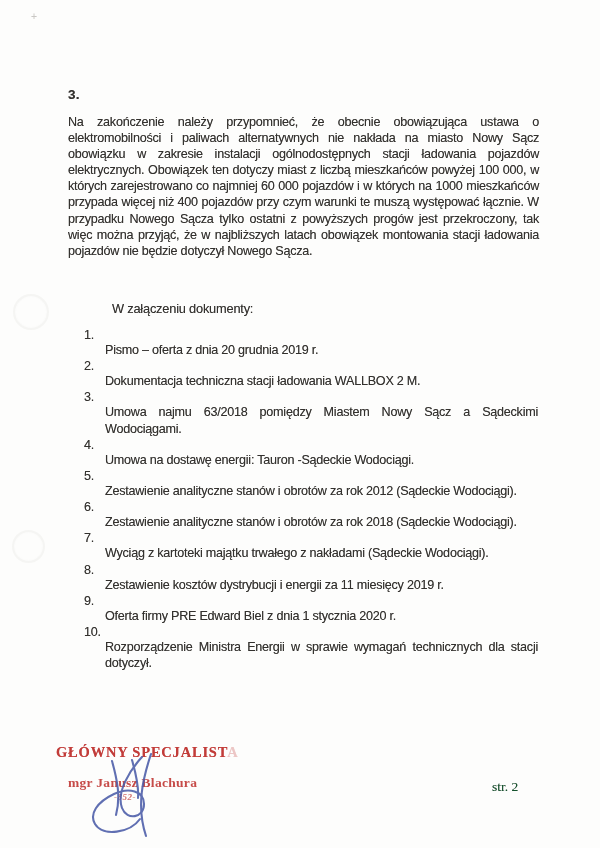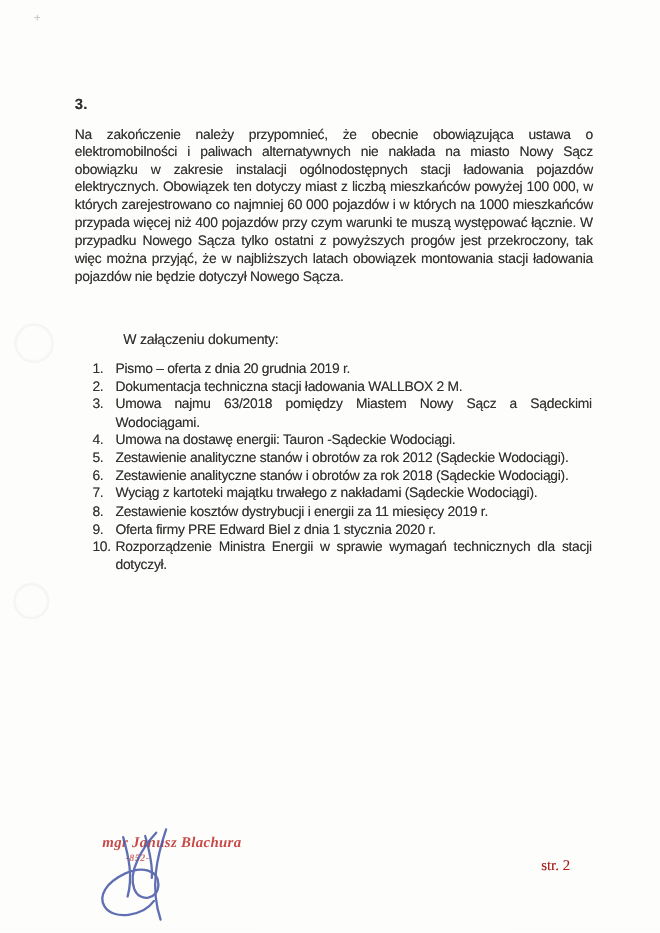--- a/index.html
+++ b/index.html
@@ -44,53 +44,53 @@
     margin-left:44px;
   }
   .attachments-list{
     position:absolute;left:84px;top:327px;width:454px;
     font-size:12.6px;line-height:16.2px;
     letter-spacing:-0.25px;
     text-shadow:0 0 .4px rgba(40,38,35,.5);
   }
   .att-row{display:flex;align-items:flex-start;}
   .att-num{flex:0 0 21px;white-space:nowrap;}
-  .att-text{flex:1 1 auto;text-align:justify;}
+  .att-text{flex:1 1 auto;text-align:justify;margin-top:15px;}
 
   .stamp-block{
     position:absolute;left:56px;top:744px;width:260px;
     color:#c23c39;
     font-family:"Liberation Serif", serif;
   }
   .stamp-title{
     font-size:14.5px;font-weight:bold;letter-spacing:.8px;
     text-shadow:0 0 .5px rgba(194,60,57,.6);
     white-space:nowrap;
   }
   .stamp-title .faded{opacity:.28;}
   .stamp-name{
-    margin:14px 0 0 37px;
-    font-size:13.5px;font-style:italic;font-weight:bold;
+    margin:14px 0 0 12px;
+    font-size:13.5px;font-weight:bold;
     letter-spacing:.3px;opacity:.92;
     white-space:nowrap;
   }
   .stamp-number{
     margin:1px 0 0 58px;
     font-size:9px;font-weight:bold;opacity:.75;
     letter-spacing:.5px;
     font-style:italic;
   }
   .signature-svg{
     position:absolute;left:76px;top:748px;
     width:130px;height:96px;
   }
   .page-number{
     position:absolute;left:492px;top:779px;
     font-family:"Liberation Serif", serif;
-    font-size:13.5px;color:#b91c1c;
+    font-size:13.5px;color:#14532d;
     text-shadow:0 0 .4px rgba(45,43,40,.5);
   }
 </style>
 </head>
 <body>
 
 <div class="page">
 
   <span class="reg-mark">+</span>
   <div class="hole-punch hp1"></div>
@@ -139,20 +139,23 @@
       <span class="att-num">9.</span>
       <span class="att-text">Oferta firmy PRE Edward Biel z dnia 1 stycznia 2020 r.</span>
     </div>
     <div class="att-row">
       <span class="att-num">10.</span>
       <span class="att-text">Rozporządzenie Ministra Energii w sprawie wymagań technicznych dla stacji dotyczył.</span>
     </div>
   </div>
 
   <div class="stamp-block">
+    <div class="stamp-title">
+      <span>GŁÓWNY SPECJALIST</span><span class="faded">A</span>
+    </div>
     <div class="stamp-name">mgr Janusz Blachura</div>
     <div class="stamp-number">-852-</div>
   </div>
 
   <svg class="signature-svg" viewBox="0 0 130 96" fill="none" xmlns="http://www.w3.org/2000/svg">
     <g stroke="#4b5ca8" stroke-width="2.1" stroke-linecap="round" opacity="0.88">
       <path d="M 66 9 C 54 22, 40 44, 46 60 C 51 73, 68 70, 68 56 C 68 43, 53 39, 38 46 C 21 54, 13 66, 19 76 C 27 89, 54 85, 64 71"></path>
       <path d="M 75 6 C 67 30, 60 58, 70 88"></path>
       <path d="M 36 13 C 41 31, 45 49, 40 67"></path>
       <path d="M 56 12 C 60 26, 63 38, 62 50"></path>

